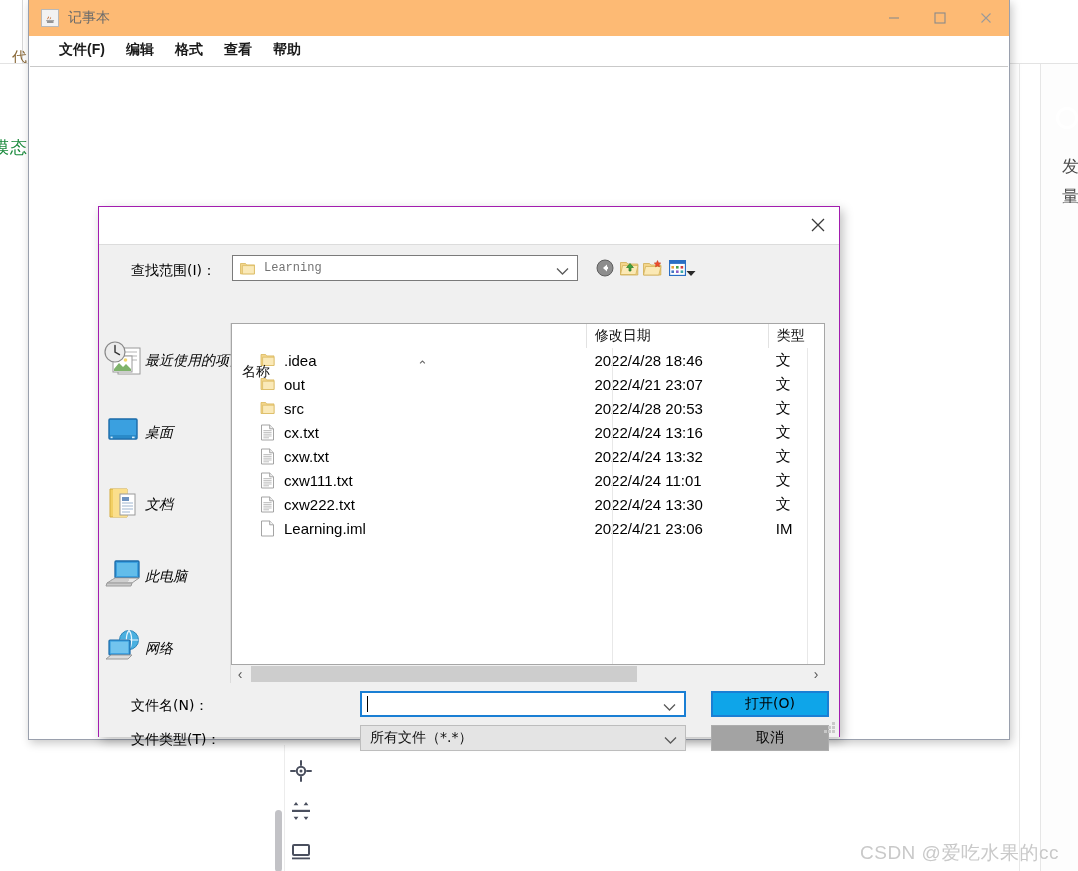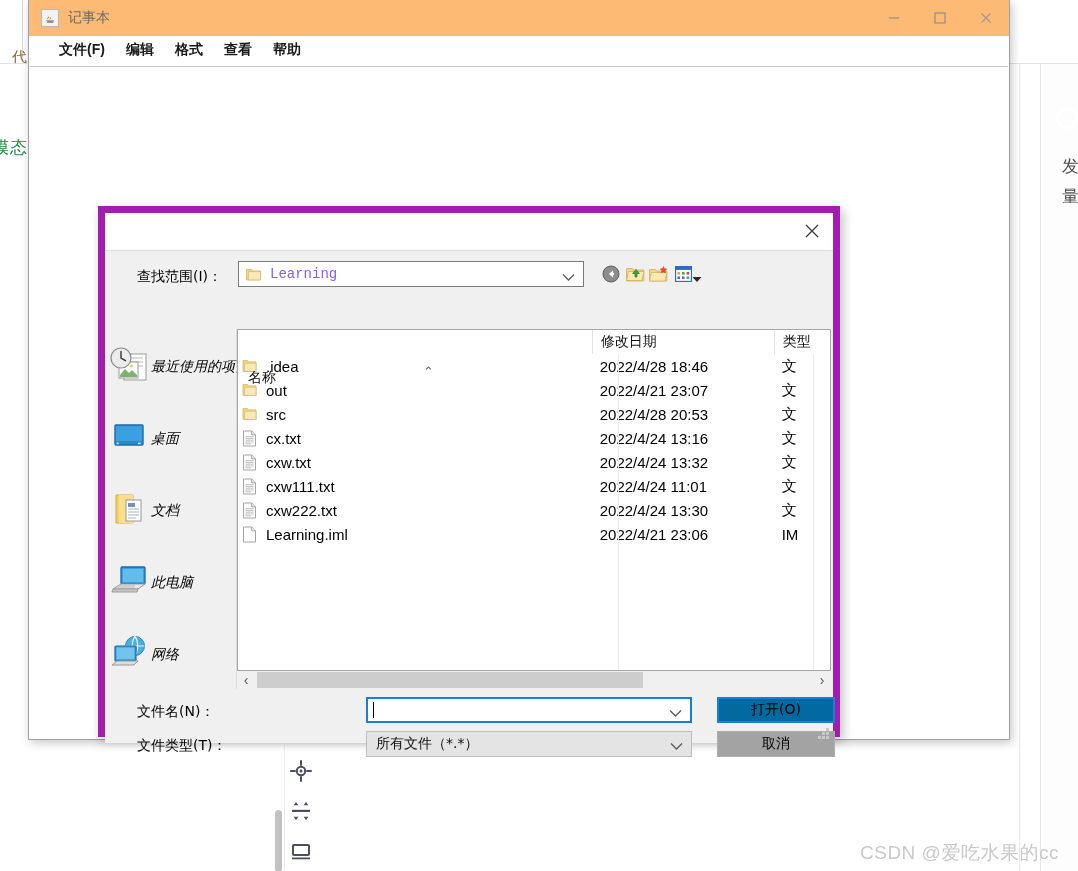--- a/index.html
+++ b/index.html
@@ -173,21 +173,21 @@
     background: #ffffff;
     border-top: 1px solid #c9c9c9;
   }
 
   
   #file-dialog {
     position: absolute;
     left: 98px; top: 206px;
     width: 742px; height: 531px;
     background: #f0f0f0;
-    border: 7px solid #a21caf;
+    border: 1px solid #a21caf;
     box-sizing: border-box;
     box-shadow: 3px 4px 10px rgba(0,0,0,0.25);
     font-size: 14px;
     color: #000000;
   }
   #dialog-titlebar {
     position: relative;
     height: 37px;
     background: #ffffff;
     border-bottom: 1px solid #dcdcdc;
@@ -227,22 +227,22 @@
     background: #ffffff;
     border: 1px solid #7a7a7a;
     box-sizing: border-box;
     display: flex;
     align-items: center;
   }
   #lookin-folder-icon { margin-left: 7px; width: 15px; height: 14px; display:block; }
   #lookin-value {
     margin-left: 9px;
     font-family: "Liberation Mono", "DejaVu Sans Mono", monospace;
-    font-size: 14px;
-    color: #8b5cf6;
+    font-size: 12px;
+    color: #737373;
   }
   #lookin-arrow {
     position: absolute;
     right: 8px; top: 7px;
   }
   .toolbtn {
     position: absolute;
     top: 4px;
     width: 24px; height: 24px;
     display: flex;
@@ -323,21 +323,21 @@
     display: flex;
     height: 24px;
     align-items: center;
     font-size: 15px;
     color: #000;
   }
   .cell-name {
     width: 380px;
     display: flex;
     align-items: flex-start;
-    padding-left: 4px;
+    padding-left: 28px;
     box-sizing: border-box;
   }
   .cell-name .fi { width: 15px; height: 17px; display:block; flex: 0 0 auto; }
   .cell-name .fn { margin-left: 9px; white-space: nowrap; }
   .cell-date { width: 195px; padding-left: 8px; box-sizing: border-box; white-space: nowrap; }
   .cell-type { width: 60px; padding-left: 8px; box-sizing: border-box; white-space: nowrap; overflow: hidden; }
   #col-sep-1 {
     position: absolute;
     left: 380px; top: 0;
     width: 1px; height: 341px;
@@ -444,21 +444,21 @@
     display: flex;
     align-items: center;
     justify-content: center;
     font-size: 14px;
     font-family: "DejaVu Sans", sans-serif;
     color: #000;
   }
   #btn-open {
     left: 612px; top: 446px;
     border: 2px solid #1a7fd4;
-    background: #0369a1;
+    background: #0ea5e9;
   }
   #btn-cancel { left: 612px; top: 480px; }
 
   #resize-grip {
     position: absolute;
     right: 3px; bottom: 3px;
     width: 13px; height: 13px;
   }
 </style>
 </head>

